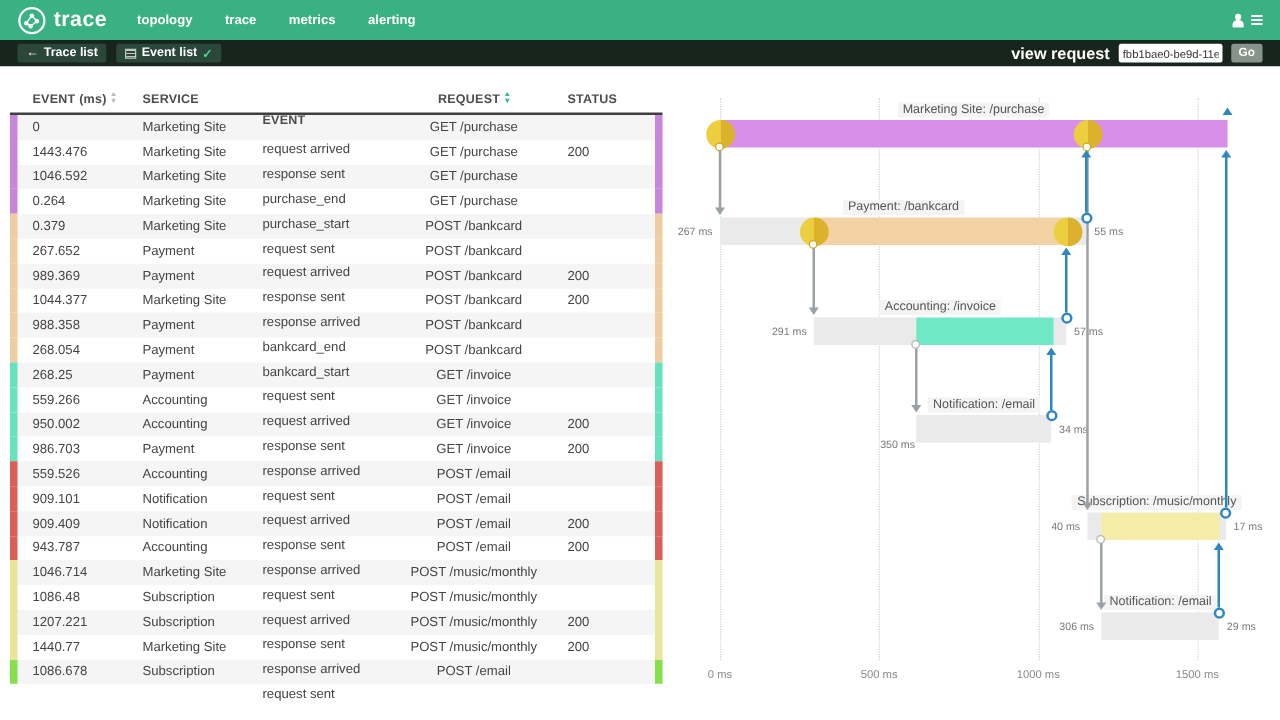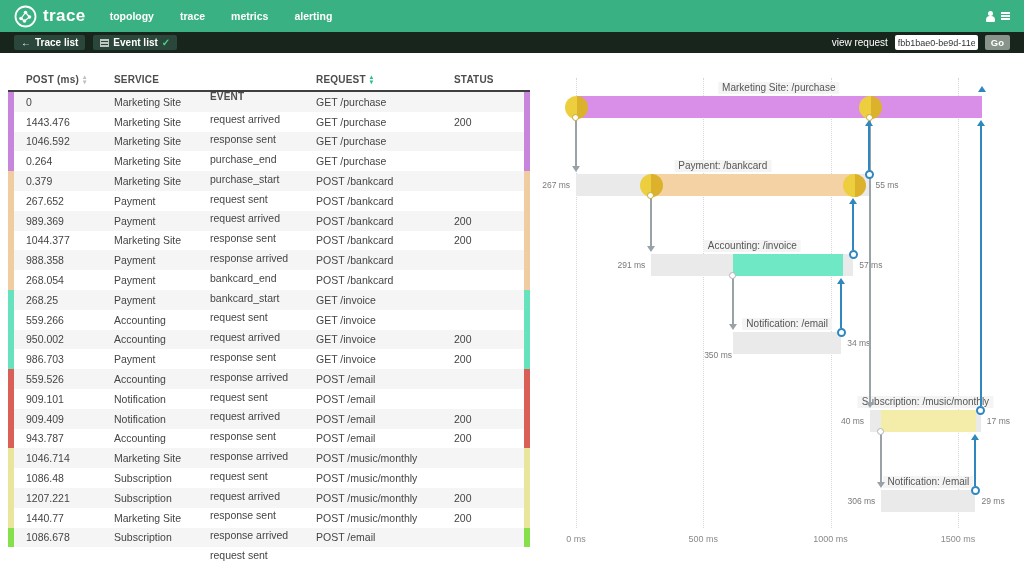--- a/index.html
+++ b/index.html
@@ -27,37 +27,37 @@
   .subbar { position:absolute; left:0; top:32px; width:1024px; height:21px;
     background:#18251d; display:flex; align-items:center; padding:0 14px; gap:8px; }
   .sb-btn { display:flex; align-items:center; gap:4px; background:#2b463a; border:none;
     color:#fff; font-family:inherit; font-size:10px; font-weight:bold; height:15px;
     padding:0 7px; border-radius:2px; cursor:pointer; }
   .sb-btn .arrow-left-icon { font-size:10px; }
   .list-icon { width:9px; height:8px; display:inline-block; border:1px solid #cfd8d2;
     background:repeating-linear-gradient(#cfd8d2 0 1px, transparent 1px 2.5px); opacity:.9; }
   .check-icon { color:#43d98a; font-size:10px; font-weight:bold; }
   .sb-right { margin-left:auto; display:flex; align-items:center; gap:7px; }
-  .vr-label { color:#fff; font-size:10px; font-weight:normal; }
+  .vr-label { color:#fff; font-size:13px; font-weight:bold; }
   #request-input { width:83px; height:15px; border:none; border-radius:2px; background:#fff;
     font-family:inherit; font-size:9px; color:#333; padding:0 3px; }
   .go-btn { height:15px; background:#87938b; border:none; border-radius:2px; color:#fff;
     font-family:inherit; font-size:9.5px; font-weight:bold; padding:0 6px; cursor:pointer; }
 
   
   #table { position:absolute; left:8px; top:68px; width:522px; }
   .thead { display:flex; height:24px; align-items:center; border-bottom:2px solid #3f3f3f;
     font-size:10px; font-weight:bold; color:#4d4d4d; letter-spacing:.2px; }
   .trow { display:flex; height:19.8px; align-items:center; font-size:10.5px; color:#444;
     cursor:pointer; }
   .trow.alt { background:#f5f5f5; }
   .strip { width:6px; align-self:stretch; flex:none; }
   .c0,.c1,.c2,.c3,.c4 { padding-left:12px; white-space:nowrap; overflow:hidden; }
   .c0 { width:88px; flex:none; } .c1 { width:96px; flex:none; } .c2 { width:106px; flex:none;margin-top:35px; }
-  .c3 { width:138px; flex:none; } .c4 { flex:1; }
+  .c3 { width:138px; flex:none;text-align:center; } .c4 { flex:1; }
   .sort { display:inline-flex; flex-direction:column; vertical-align:middle; margin-left:4px;
     font-size:6.5px; line-height:4.6px; }
   .sort.inactive { color:#bdbdbd; } .sort.active { color:#2dbd8e; }
 
   
   #chart { position:absolute; left:0; top:53px; width:1024px; height:523px; pointer-events:none; }
   #chart .abs { position:absolute; }
   .gridline { border-left:1px dotted #d6d6d6; width:0; }
   .tick-label { font-size:9px; color:#8a8a8a; transform:translateX(-50%); white-space:nowrap;text-align:center; }
   .seg { height:22px; pointer-events:auto; cursor:pointer; }
@@ -123,21 +123,21 @@
   <div class="sb-right">
     <span class="vr-label">view request</span>
     <input id="request-input" value="fbb1bae0-be9d-11e5-b1f4" style="">
     <button class="go-btn">Go</button>
   </div>
 </div>
 
 <div id="table">
   <div class="thead" id="thead">
       <div class="strip"></div>
-      <div class="c0"><span>POST (ms)</span><span class="sort inactive">
+      <div class="c0"><span>EVENT (ms)</span><span class="sort inactive">
           <span>▴</span>
           <span>▾</span>
         </span></div>
       <div class="c1"><span>SERVICE</span></div>
       <div class="c2"><span>EVENT</span></div>
       <div class="c3"><span>REQUEST</span><span class="sort active">
           <span>▴</span>
           <span>▾</span>
         </span></div>
       <div class="c4"><span>STATUS</span></div>

